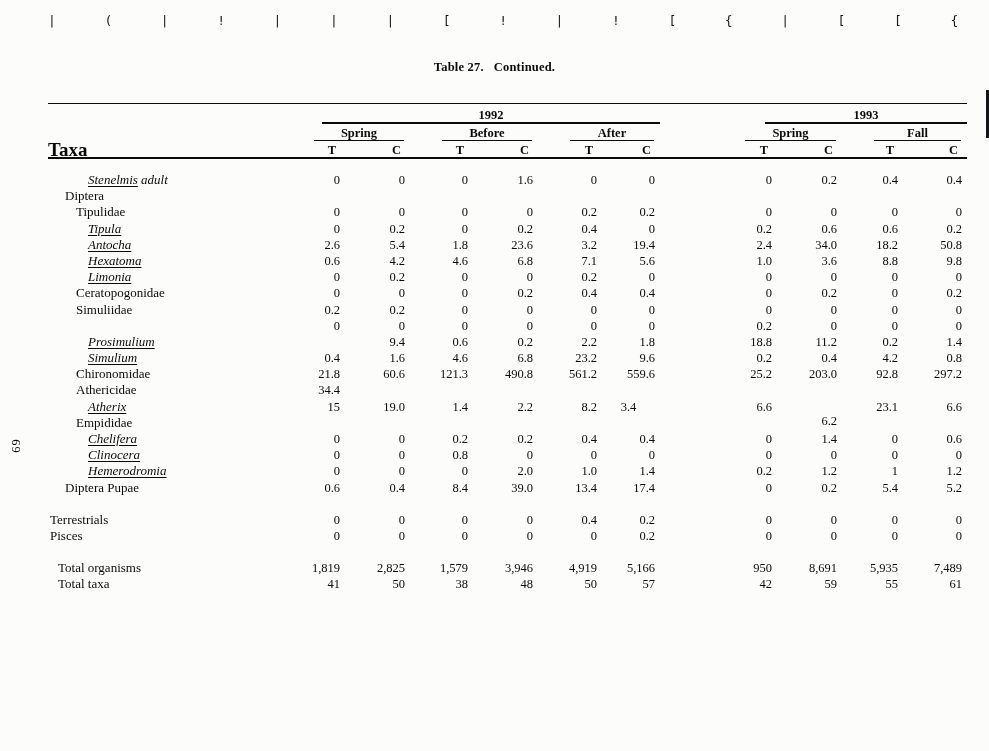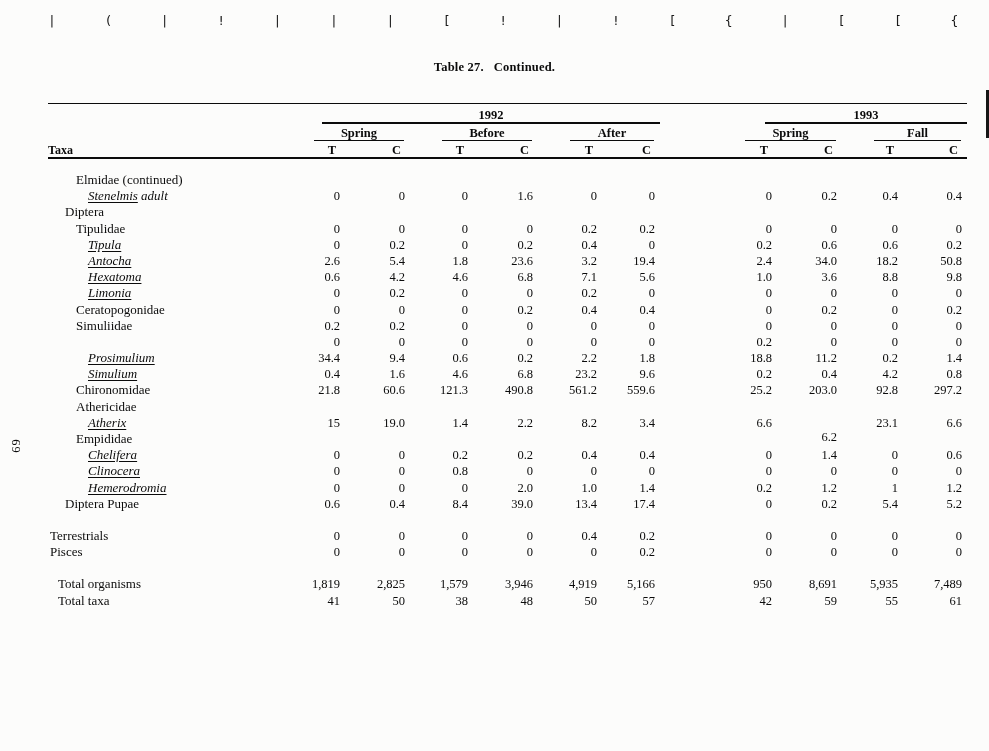--- a/index.html
+++ b/index.html
@@ -25,21 +25,21 @@
   .yrow{height:20px;}
   .ycell{display:flex;align-items:flex-end;justify-content:center;
     font-weight:bold;font-size:12.5px;border-bottom:2px solid #0b0b0b;line-height:14px;}
   .y1992{grid-column:2/8;margin-left:40px;}
   .y1993{grid-column:9/13;margin-left:52px;}
   .srow{height:17px;}
   .season{display:flex;align-items:flex-end;justify-content:center;
     font-weight:bold;font-size:12.5px;border-bottom:1.5px solid #0b0b0b;
     margin:0 6px 0 32px;line-height:14px;}
   .hrow{height:16px;}
-  .taxahead{grid-column:1;font-weight:bold;font-size:12px;display:flex;align-items:flex-end;line-height:14px;}
+  .taxahead{grid-column:1;font-weight:bold;font-size:19px;display:flex;align-items:flex-end;line-height:14px;}
   .tc{font-weight:bold;font-size:12.5px;text-align:right;padding-right:9px;align-self:end;line-height:14px;}
   
   .tbody{padding-top:13px;}
   .brow{height:16.2px;line-height:16.2px;font-size:13px;}
   .brow.gap{margin-top:16px;}
   .taxcell{grid-column:1;}
   .ind-0{padding-left:2px;}
   .ind-0_5{padding-left:10px;}
   .ind-1{padding-left:17px;}
   .ind-2{padding-left:28px;}
@@ -98,23 +98,20 @@
           <div class="tc" style="grid-column: 6;">T</div>
           <div class="tc" style="grid-column: 7;">C</div>
           <div class="tc" style="grid-column: 9;">T</div>
           <div class="tc" style="grid-column: 10;">C</div>
           <div class="tc" style="grid-column: 11;">T</div>
           <div class="tc" style="grid-column: 12;">C</div>
         </div>
     </div>
     <div class="tbody">
         <div class="grid brow">
-          <div class="taxcell ind-2"><span>Elmidae (continued)</span></div>
-        </div>
-        <div class="grid brow">
           <div class="taxcell ind-3"><span class="u">Stenelmis</span><span> adult</span></div>
           <div class="val" style="grid-column: 2;">0</div>
           <div class="val" style="grid-column: 3;">0</div>
           <div class="val" style="grid-column: 4;">0</div>
           <div class="val" style="grid-column: 5;">1.6</div>
           <div class="val" style="grid-column: 6;">0</div>
           <div class="val" style="grid-column: 7;">0</div>
           <div class="val" style="grid-column: 9;">0</div>
           <div class="val" style="grid-column: 10;">0.2</div>
           <div class="val" style="grid-column: 11;">0.4</div>
@@ -221,21 +218,21 @@
           <div class="val" style="grid-column: 5;">0</div>
           <div class="val" style="grid-column: 6;">0</div>
           <div class="val" style="grid-column: 7;">0</div>
           <div class="val" style="grid-column: 9;">0.2</div>
           <div class="val" style="grid-column: 10;">0</div>
           <div class="val" style="grid-column: 11;">0</div>
           <div class="val" style="grid-column: 12;">0</div>
         </div>
         <div class="grid brow">
           <div class="taxcell ind-3"><span class="u">Prosimulium</span></div>
-          <div class="val" style="grid-column: 2;">34.4</div>
+          <div class="val" style="grid-column: 2; margin-top: 48px;">34.4</div>
           <div class="val" style="grid-column: 3;">9.4</div>
           <div class="val" style="grid-column: 4;">0.6</div>
           <div class="val" style="grid-column: 5;">0.2</div>
           <div class="val" style="grid-column: 6;">2.2</div>
           <div class="val" style="grid-column: 7;">1.8</div>
           <div class="val" style="grid-column: 9;">18.8</div>
           <div class="val" style="grid-column: 10;">11.2</div>
           <div class="val" style="grid-column: 11;">0.2</div>
           <div class="val" style="grid-column: 12;">1.4</div>
         </div>
@@ -268,21 +265,21 @@
         <div class="grid brow">
           <div class="taxcell ind-2"><span>Athericidae</span></div>
         </div>
         <div class="grid brow">
           <div class="taxcell ind-3"><span class="u">Atherix</span></div>
           <div class="val" style="grid-column: 2;">15</div>
           <div class="val" style="grid-column: 3;">19.0</div>
           <div class="val" style="grid-column: 4;">1.4</div>
           <div class="val" style="grid-column: 5;">2.2</div>
           <div class="val" style="grid-column: 6;">8.2</div>
-          <div class="val" style="grid-column: 7;">3.4</div>
+          <div class="val" style="grid-column: 7; text-align: center;">3.4</div>
           <div class="val" style="grid-column: 9;">6.6</div>
           <div class="val" style="grid-column: 10; margin-top: 14px;">6.2</div>
           <div class="val" style="grid-column: 11;">23.1</div>
           <div class="val" style="grid-column: 12;">6.6</div>
         </div>
         <div class="grid brow">
           <div class="taxcell ind-2"><span>Empididae</span></div>
         </div>
         <div class="grid brow">
           <div class="taxcell ind-3"><span class="u">Chelifera</span></div>

